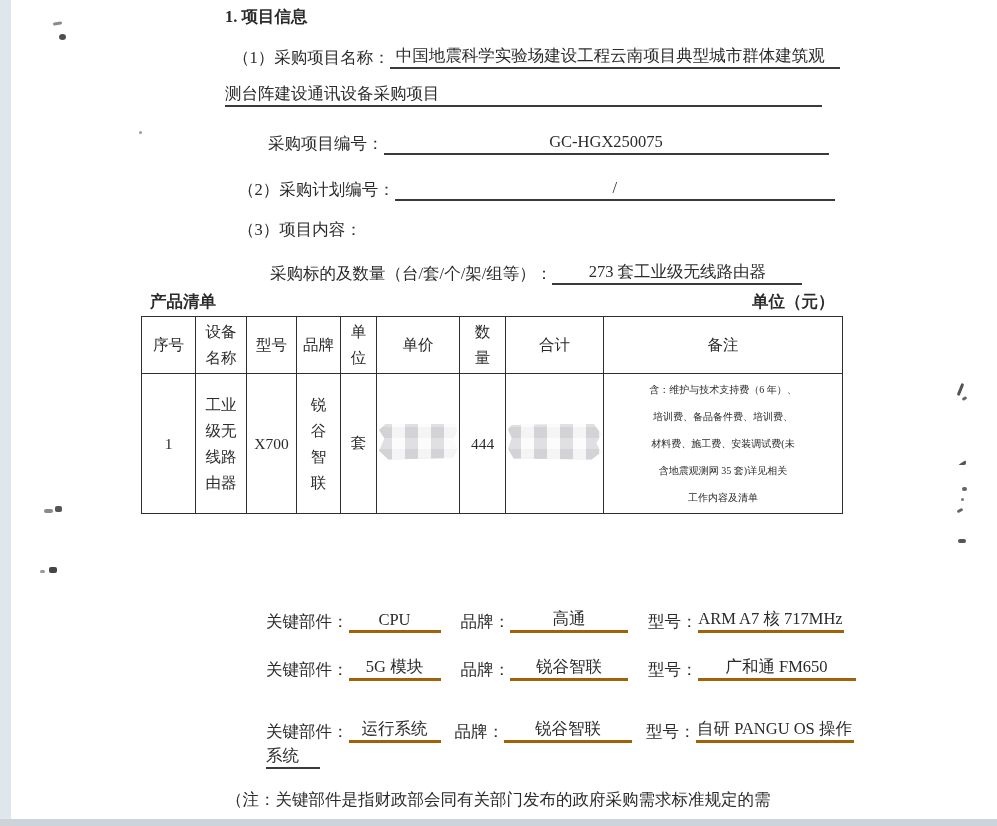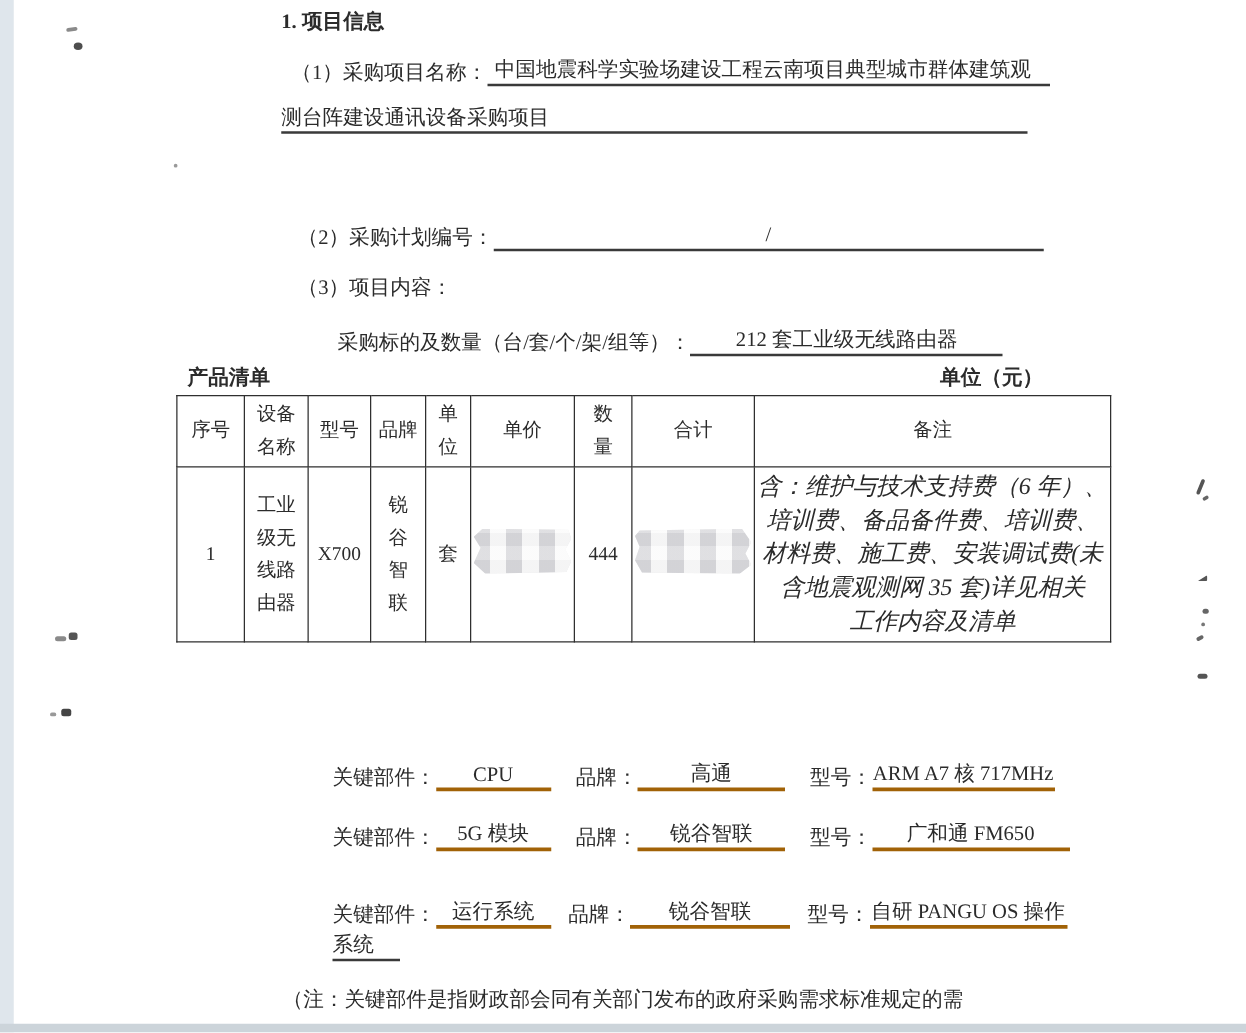--- a/index.html
+++ b/index.html
@@ -18,21 +18,21 @@
   .spk{position:absolute;background:#5a5a5a;border-radius:2px;}
   
   table.prod{position:absolute;left:141px;top:316px;border-collapse:collapse;table-layout:fixed;}
   table.prod th,table.prod td{border:1.7px solid #2f2f2f;font-weight:normal;
       font-size:15.5px;text-align:center;vertical-align:middle;padding:2px;}
   table.prod th{height:50px;line-height:22px;}
   table.prod td{height:134px;}
   .wrap2{display:inline-block;width:34px;line-height:26px;white-space:normal;}
   .wrap1{display:inline-block;width:17px;line-height:26px;white-space:normal;}
   .remark{text-align:left;padding:6px 8px 6px 10px;}
-  .remark div{line-height:27px;font-size:19px;white-space:nowrap;font-style:italic;}
+  .remark div{line-height:27px;font-size:10px;white-space:nowrap;}
   
   .blur{display:inline-block;background-color:#ececec;
     background-image:
       repeating-linear-gradient(90deg, rgba(185,185,192,.35) 0 13px, rgba(255,255,255,.65) 13px 26px),
       repeating-linear-gradient(0deg, rgba(205,205,210,.35) 0 11px, rgba(255,255,255,.45) 11px 22px);
     }
   .blur1{width:78px;height:36px;
     clip-path:polygon(9% 0,97% 2%,100% 22%,94% 46%,100% 72%,95% 96%,12% 100%,0 76%,7% 42%,0 18%);}
   .blur2{width:93px;height:36px;
     clip-path:polygon(4% 4%,92% 0,100% 30%,95% 55%,100% 80%,90% 100%,6% 97%,0 70%,4% 40%,0 16%);}
@@ -67,29 +67,32 @@
 
   <div class="abs b fs16" style="left:225px;top:6px;">1. 项目信息</div>
 
   <div class="abs fs16" style="left:233px;top:45px;">
     <span>（1）采购项目名称：</span><span class="u" style="width:444px;padding-left:6px;">中国地震科学实验场建设工程云南项目典型城市群体建筑观</span>
   </div>
   <div class="abs fs16" style="left:225px;top:83px;">
     <span class="u" style="width:597px;">测台阵建设通讯设备采购项目</span>
   </div>
 
+  <div class="abs fs16" style="left:268px;top:131px;">
+    <span>采购项目编号：</span><span class="u uc" style="width:445px;">GC-HGX250075</span>
+  </div>
 
   <div class="abs fs16" style="left:238px;top:177px;">
     <span>（2）采购计划编号：</span><span class="u uc" style="width:440px;">/</span>
   </div>
 
   <div class="abs fs16" style="left:238px;top:219px;">（3）项目内容：</div>
 
   <div class="abs fs16" style="left:270px;top:261px;">
-    <span>采购标的及数量（台/套/个/架/组等）：</span><span class="u uc" style="width:250px;">212 套工业级无线路由器</span>
+    <span>采购标的及数量（台/套/个/架/组等）：</span><span class="u uc" style="width:250px;">273 套工业级无线路由器</span>
   </div>
 
   <div class="abs b fs16" style="left:150px;top:291px;">产品清单</div>
   <div class="abs b fs16" style="left:752px;top:291px;">单位（元）</div>
 
   <table class="prod">
     <colgroup>
       <col style="width:54px">
         <col style="width:51px">
         <col style="width:50px">

